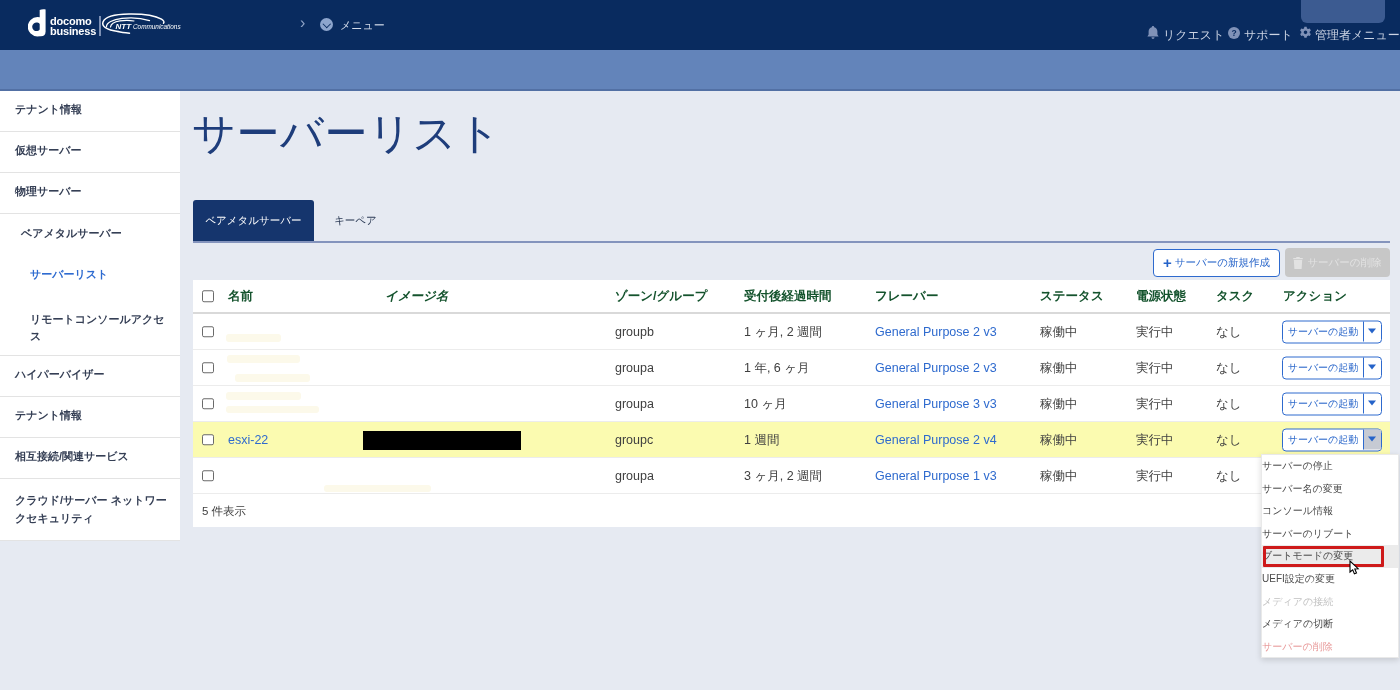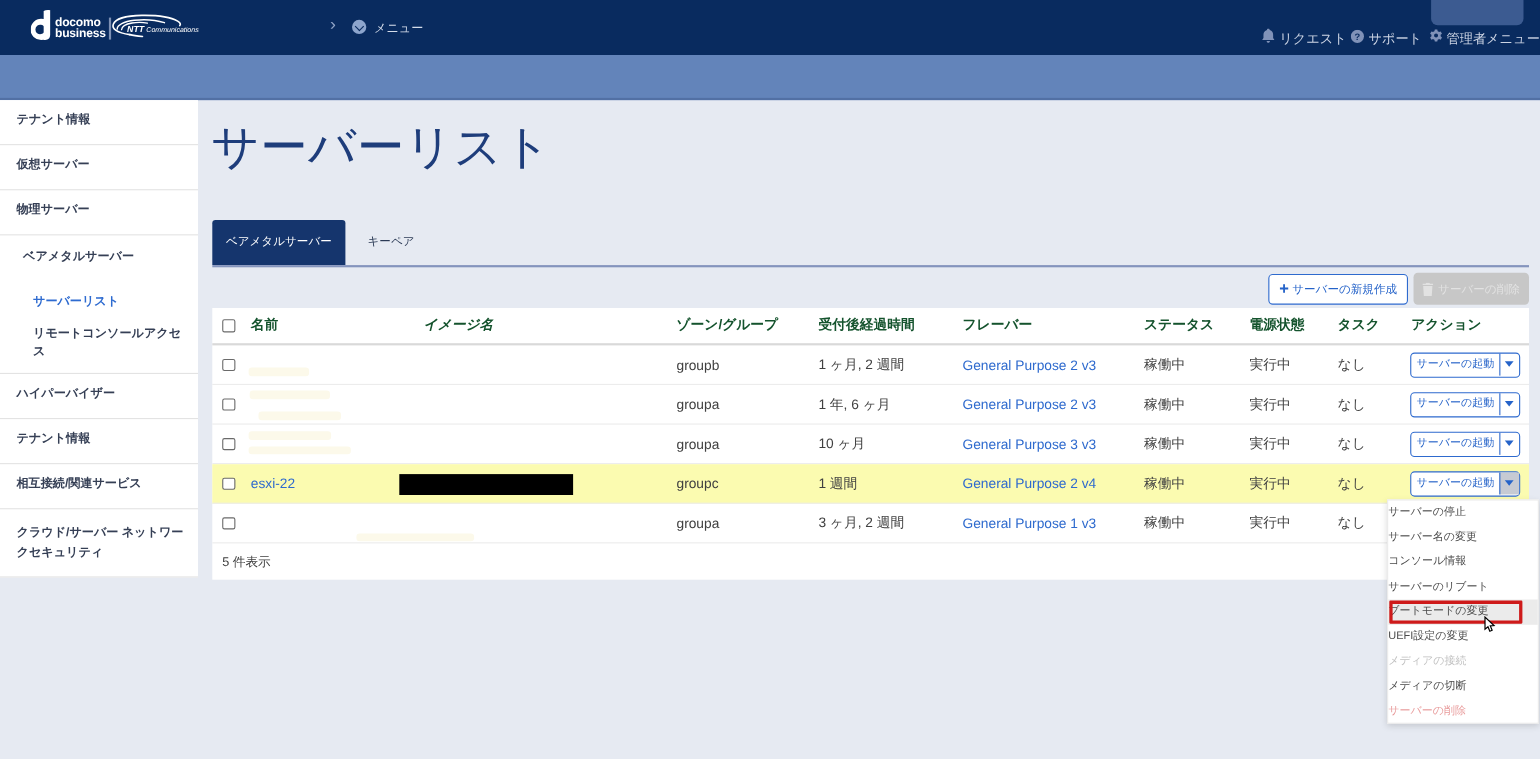--- a/index.html
+++ b/index.html
@@ -24,21 +24,21 @@
   .hdr-item { position:absolute; top:27px; color:#ccd4e4; font-size:12px; white-space:nowrap; }
   .hicon { position:absolute; }
 
   
   .sidebar { position:absolute; left:0; top:91px; width:180px; background:#fff; color:#353f55; font-size:11px; font-weight:600; }
   .sb-item { padding:10.5px 0 15.5px 15px; border-bottom:1px solid #e3e3e3; line-height:14px; }
   .sb-2l { line-height:17.5px; padding-top:13px; padding-bottom:13px; }
   .sb-tree { padding:11.5px 0 10px 15px; border-bottom:1px solid #e3e3e3; }
   .sb-t1 { line-height:14px; padding-left:6px; }
   .sb-t2 { line-height:14px; padding-left:15px; margin-top:27.5px; color:#2e6bd0; }
-  .sb-t3 { line-height:17px; padding-left:15px; margin-top:14px; }
+  .sb-t3 { line-height:17px; padding-left:15px; margin-top:30px; }
 
   
   .main { position:absolute; left:180px; top:91px; width:1220px; }
   h1 { color:#1e3d7b; font-size:43px; font-weight:400; letter-spacing:0.5px; position:absolute; left:12px; top:14px; }
 
   .tab-on { position:absolute; left:13px; top:109px; width:121px; height:41px; background:#15356d; color:#fff; font-size:10.5px; text-align:center; line-height:41px; border-radius:3px 3px 0 0; }
   .tab-off { position:absolute; left:134px; top:109px; width:83px; height:41px; color:#2b3a55; font-size:10.5px; text-align:center; line-height:41px; font-weight:500; }
   .tab-line { position:absolute; left:13px; top:150px; width:1197px; height:2px; background:#8494bd; }
 
   .btn-new { position:absolute; left:973px; top:158px; width:127px; height:28px; background:#fff; border:1.5px solid #2e6ace; border-radius:4px; color:#2563c9; font-size:10.5px; font-weight:500; display:flex; align-items:center; justify-content:center; }

